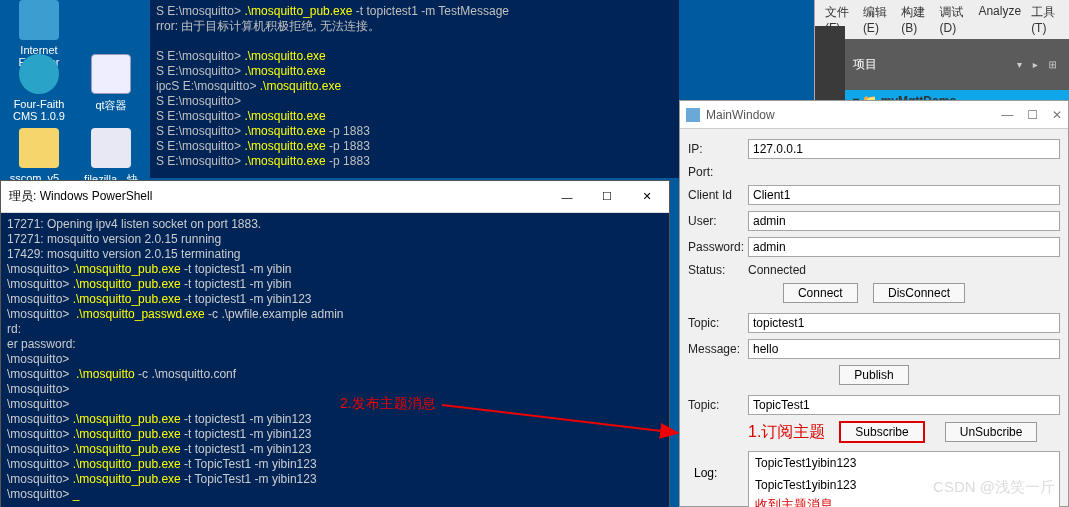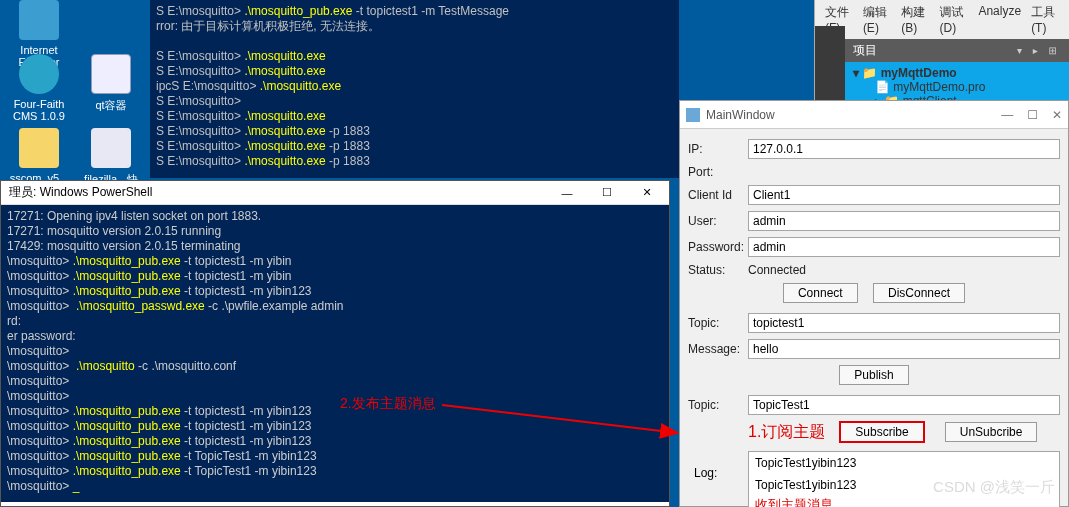--- a/index.html
+++ b/index.html
@@ -10,31 +10,31 @@
 .dicon { position: absolute; width: 66px; text-align: center; color: #fff; font-size: 11px; }
 .dicon .glyph { width: 40px; height: 40px; margin: 0 auto 4px; border-radius: 4px; }
 
 
 .top-console { position: absolute; top: 0; left: 150px; right: 390px; height: 178px; background: #012456; color: #ccc; font: 12px/15px Consolas, monospace; padding: 4px 6px; white-space: pre; overflow: hidden; }
 .top-console .yellow { color: #ffff00; }
 .top-console .gray { color: #c0c0c0; }
 
 
 .ps-window { position: absolute; top: 180px; left: 0; width: 670px; height: 327px; background: #fff; border: 1px solid #555; }
-.ps-title { height: 24px; background: #fff; border-bottom: 1px solid #ddd; display: flex; align-items: center; padding: 0 2px 0 8px; font-size: 12px; color: #000; }
+.ps-title { height: 32px; background: #fff; border-bottom: 1px solid #ddd; display: flex; align-items: center; padding: 0 2px 0 8px; font-size: 12px; color: #000; }
 .ps-title .t { flex: 1; }
 .ps-title .btns { display: flex; }
 .ps-title .btn { width: 40px; height: 26px; display: flex; align-items: center; justify-content: center; font-size: 11px; }
 .ps-body { background: #012456; color: #ccc; font: 12px/15px Consolas, monospace; padding: 4px 6px; height: calc(100% - 28px); white-space: pre; overflow: hidden; }
 .ps-body .yellow { color: #ffff00; }
 
 
 .ide { position: absolute; top: 0; right: 0; width: 255px; height: 100px; background: #f0f0f0; border-left: 1px solid #aaa; }
 .ide-menus { display: flex; gap: 10px; padding: 4px 10px; font-size: 12px; color: #333; background: #eee; }
-.ide-proj-hdr { background: #5b5b5b; color: #fff; font-size: 12px; padding: 3px 8px; display: flex; align-items: center; justify-content: space-between; }
+.ide-proj-hdr { background: #5b5b5b; color: #fff; font-size: 12px; padding: 17px 8px; display: flex; align-items: center; justify-content: space-between; }
 .ide-proj-hdr .icons { font-size: 10px; color: #ccc; letter-spacing: 4px; }
 .ide-tree { background: #0ea5e9; padding: 4px 8px; font-size: 12px; color: #333; }
 .ide-tree .folder { font-weight: bold; }
 .ide-tree .file { padding-left: 22px; }
 .ide-sidebar { position: absolute; left: 0; top: 26px; width: 30px; bottom: 0; background: #3a3a3a; }
 .ide-tree-wrap { margin-left: 30px; }
 
 
 .mw { position: absolute; top: 100px; right: 0; width: 390px; height: 407px; background: #f0f0f0; border: 1px solid #999; }
 .mw-title { height: 28px; background: #fff; display: flex; align-items: center; padding: 0 6px; border-bottom: 1px solid #ccc; }

